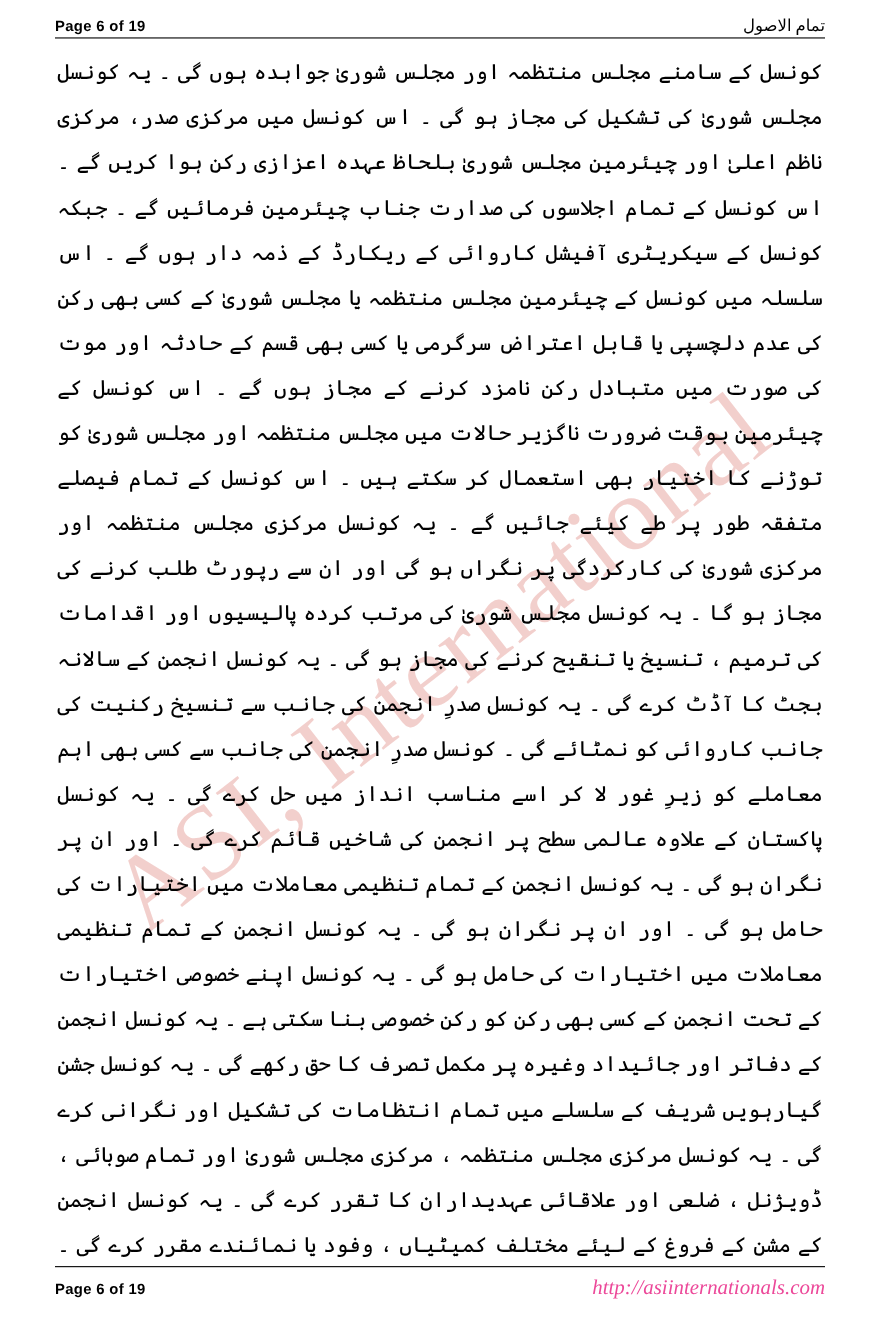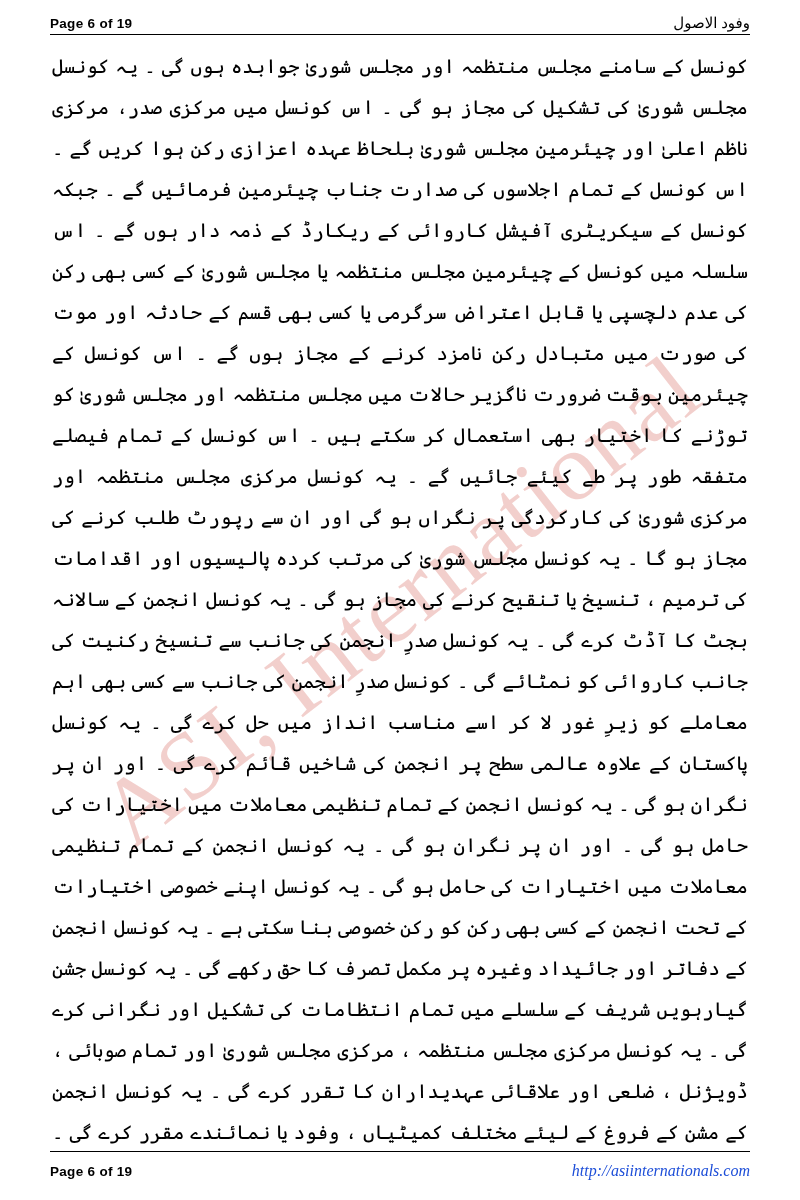--- a/index.html
+++ b/index.html
@@ -103,22 +103,22 @@
   .footer-left {
     font-family: "Liberation Sans", sans-serif;
     font-size: 13.5px;
     font-weight: bold;
     color: #000;
     letter-spacing: 0.3px;
   }
   .footer-right {
     font-family: "Liberation Serif", serif;
     font-style: italic;
-    font-size: 16px;
-    color: #1d4ed8;
+    font-size: 19px;
+    color: #ec4899;
     text-decoration: none;
   }
 
   
   .content {
     position: absolute;
     left: 52px;
     right: 52px;
     top: 46px;
     bottom: 60px;
@@ -157,21 +157,21 @@
 <body>
 
 <div class="page">
 
   <div class="watermark">
     <div class="watermark-text">ASI, International</div>
   </div>
 
   <div class="header">
     <div class="header-left">Page 6  of  19</div>
-    <div class="header-right">وفود الاصول</div>
+    <div class="header-right">تمام الاصول</div>
   </div>
   <div class="rule-top"></div>
 
   <div class="content">
 
     <p class="para">کونسل کے سامنے مجلس منتظمہ اور مجلس شوریٰ جوابدہ ہوں گی ۔ یہ کونسل مجلس شوریٰ کی تشکیل کی مجاز ہو گی ۔ اس کونسل میں مرکزی صدر، مرکزی ناظم اعلیٰ اور چیئرمین مجلس شوریٰ بلحاظ عہدہ اعزازی رکن ہوا کریں گے ۔ اس کونسل کے تمام اجلاسوں کی صدارت جناب چیئرمین فرمائیں گے ۔ جبکہ کونسل کے سیکریٹری آفیشل کاروائی کے ریکارڈ کے ذمہ دار ہوں گے ۔ اس سلسلہ میں کونسل کے چیئرمین مجلس منتظمہ یا مجلس شوریٰ کے کسی بھی رکن کی عدم دلچسپی یا قابل اعتراض سرگرمی یا کسی بھی قسم کے حادثہ اور موت کی صورت میں متبادل رکن نامزد کرنے کے مجاز ہوں گے ۔ اس کونسل کے چیئرمین بوقت ضرورت ناگزیر حالات میں مجلس منتظمہ اور مجلس شوریٰ کو توڑنے کا اختیار بھی استعمال کر سکتے ہیں ۔ اس کونسل کے تمام فیصلے متفقہ طور پر طے کیئے جائیں گے ۔ یہ کونسل مرکزی مجلس منتظمہ اور مرکزی شوریٰ کی کارکردگی پر نگراں ہو گی اور ان سے رپورٹ طلب کرنے کی مجاز ہو گا ۔ یہ کونسل مجلس شوریٰ کی مرتب کردہ پالیسیوں اور اقدامات کی ترمیم ، تنسیخ یا تنقیح کرنے کی مجاز ہو گی ۔ یہ کونسل انجمن کے سالانہ بجٹ کا آڈٹ کرے گی ۔ یہ کونسل صدرِ انجمن کی جانب سے تنسیخ رکنیت کی جانب کاروائی کو نمٹائے گی ۔ کونسل صدرِ انجمن کی جانب سے کسی بھی اہم معاملے کو زیرِ غور لا کر اسے مناسب انداز میں حل کرے گی ۔ یہ کونسل پاکستان کے علاوہ عالمی سطح پر انجمن کی شاخیں قائم کرے گی ۔ اور ان پر نگران ہو گی ۔ یہ کونسل انجمن کے تمام تنظیمی معاملات میں اختیارات کی حامل ہو گی ۔ اور ان پر نگران ہو گی ۔ یہ کونسل انجمن کے تمام تنظیمی معاملات میں اختیارات کی حامل ہو گی ۔ یہ کونسل اپنے خصوصی اختیارات کے تحت انجمن کے کسی بھی رکن کو رکن خصوصی بنا سکتی ہے ۔ یہ کونسل انجمن کے دفاتر اور جائیداد وغیرہ پر مکمل تصرف کا حق رکھے گی ۔ یہ کونسل جشن گیارہویں شریف کے سلسلے میں تمام انتظامات کی تشکیل اور نگرانی کرے گی ۔ یہ کونسل مرکزی مجلس منتظمہ ، مرکزی مجلس شوریٰ اور تمام صوبائی ، ڈویژنل ، ضلعی اور علاقائی عہدیداران کا تقرر کرے گی ۔ یہ کونسل انجمن کے مشن کے فروغ کے لیئے مختلف کمیٹیاں ، وفود یا نمائندے مقرر کرے گی ۔</p>
 
 
   </div>
 

